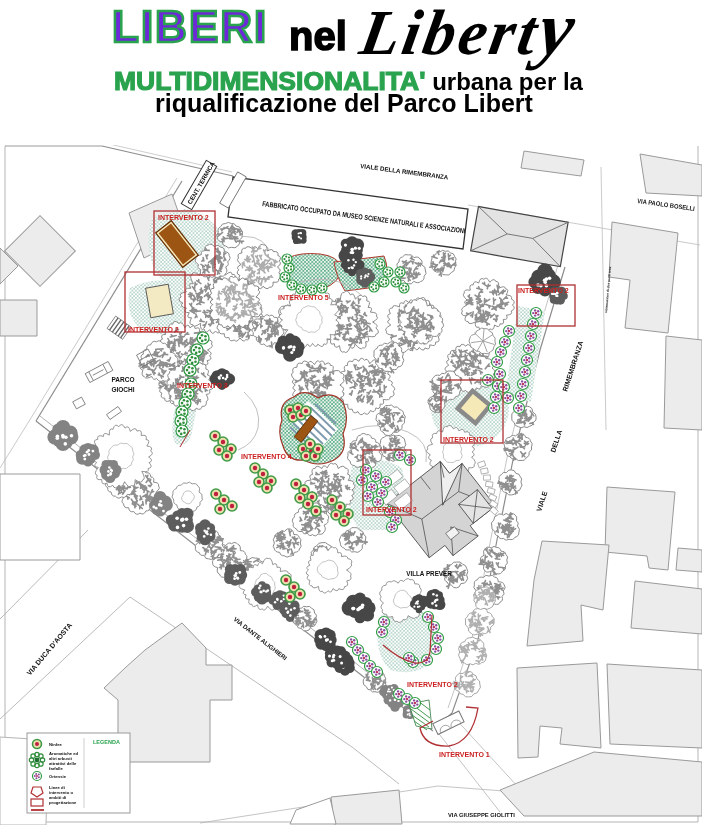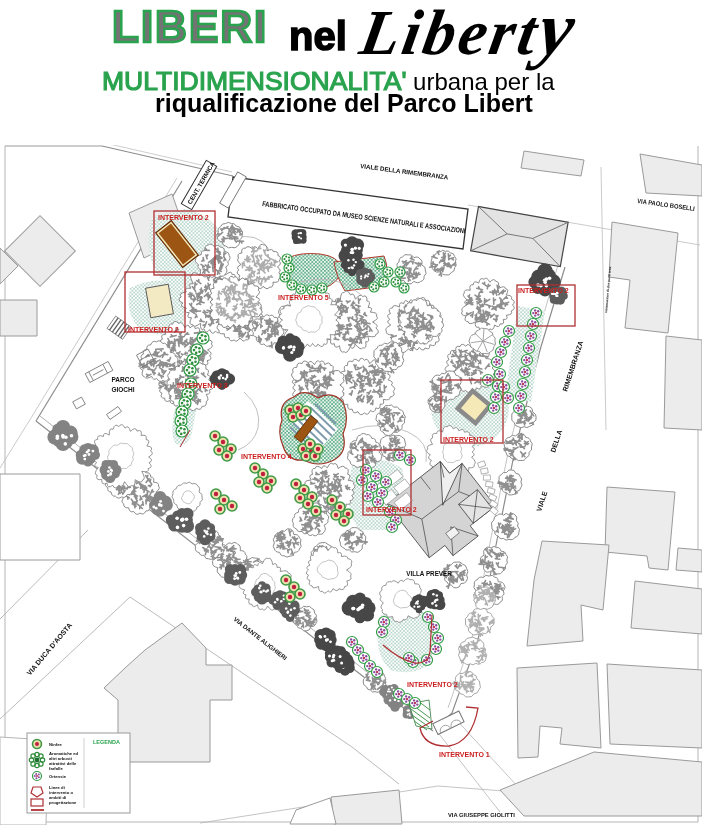--- a/index.html
+++ b/index.html
@@ -4,27 +4,27 @@
 <style>
   html,body{margin:0;padding:0;background:#fff;}
   #page{position:relative;width:702px;height:825px;background:#fff;overflow:hidden;
         font-family:"Liberation Sans", sans-serif;}
   .hdr{position:absolute;white-space:nowrap;}
 </style>
 </head>
 <body>
 <div id="page">
 
-  <div class="hdr" style="left:112px;top:2px;font-size:44px;font-weight:bold;color:#737373;letter-spacing:2px;-webkit-text-stroke:2.5px #2aa34e;">LIBERI</div>
+  <div class="hdr" style="left:112px;top:2px;font-size:44px;font-weight:bold;color:#6d28d9;letter-spacing:2px;-webkit-text-stroke:2.5px #2aa34e;">LIBERI</div>
 
   <div class="hdr" style="left:289px;top:6px;font-size:40px;font-weight:bold;color:#000;margin-top:8px;-webkit-text-stroke:1.5px #000;">nel</div>
 
   <div class="hdr" style="left:362px;top:-15px;font-size:64px;font-weight:bold;font-style:italic;font-family:'Liberation Serif',serif;color:#000;transform:skewX(-10deg);letter-spacing:3px;">Libert<span style="font-size:76px;">y</span></div>
 
-  <div class="hdr" style="left:102px;top:66px;font-size:24px;font-weight:normal;"><span style="color:#2aa34e;-webkit-text-stroke:1.2px #2aa34e;font-size:26.5px;">MULTIDIMENSIONALITA'</span><span style="color:#000;"> urbana per la</span></div>
+  <div class="hdr" style="left:114px;top:66px;font-size:24px;font-weight:bold;"><span style="color:#2aa34e;-webkit-text-stroke:1.2px #2aa34e;font-size:26.5px;">MULTIDIMENSIONALITA'</span><span style="color:#000;"> urbana per la</span></div>
 
   <div class="hdr" style="left:155px;top:89px;font-size:25px;font-weight:bold;color:#000;">riqualificazione del Parco Libert</div>
 
   <svg id="map" width="702" height="700" viewBox="0 145 702 700" style="position:absolute;left:0;top:145px;">
     <defs>
       <pattern id="stipPale" width="3.6" height="3.6" patternUnits="userSpaceOnUse">
         <rect width="3.6" height="3.6" fill="#fff"></rect>
         <circle cx="0.9" cy="0.9" r="0.8" fill="#9cc7b8"></circle>
         <circle cx="2.7" cy="2.7" r="0.8" fill="#9cc7b8"></circle>
       </pattern>

